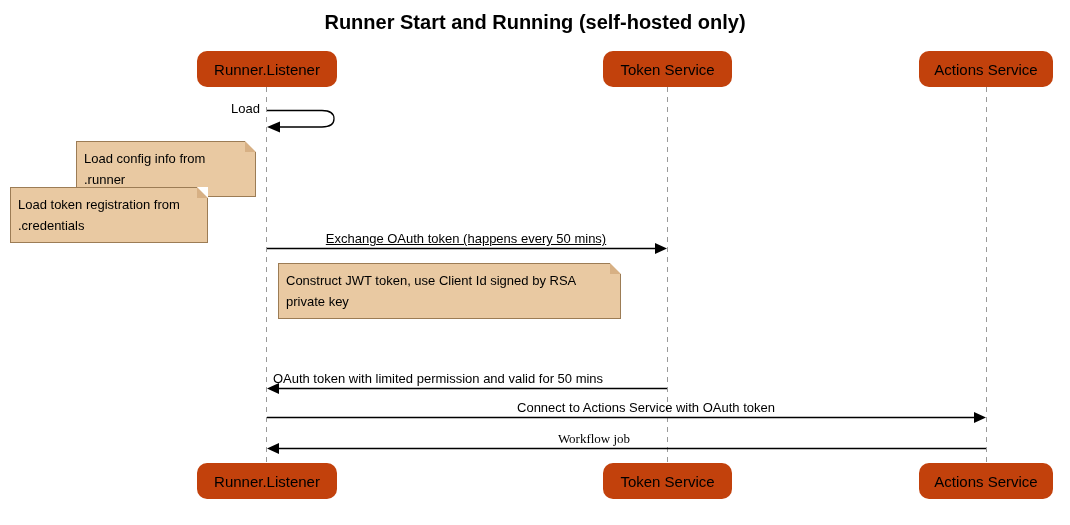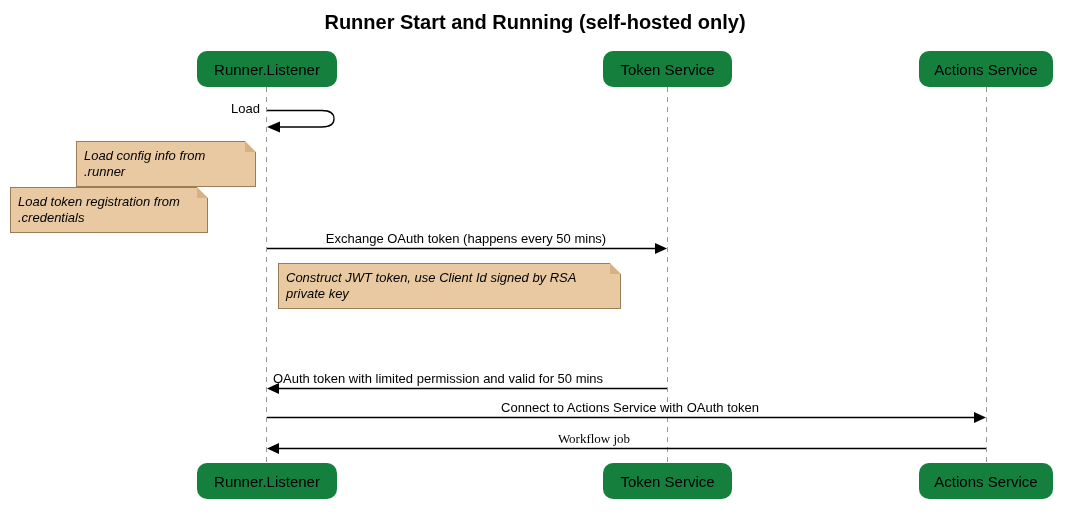--- a/index.html
+++ b/index.html
@@ -26,46 +26,45 @@
     top: 11px;
     left: 535px;
     transform: translateX(-50%);
     font-size: 20px;
     font-weight: bold;
     white-space: nowrap;
   }
   .participant {
     position: absolute;
     height: 36px;
-    background: #15803d;
+    background: #c2410c;
     border-radius: 10px;
     display: flex;
     align-items: center;
     justify-content: center;
     font-size: 15px;
     white-space: nowrap;
   }
   .p-runner-top   { left: 197px; top: 51px;  width: 140px; }
   .p-token-top    { left: 603px; top: 51px;  width: 129px; }
   .p-actions-top  { left: 919px; top: 51px;  width: 134px; }
   .p-runner-bot   { left: 197px; top: 463px; width: 140px; }
   .p-token-bot    { left: 603px; top: 463px; width: 129px; }
   .p-actions-bot  { left: 919px; top: 463px; width: 134px; }
 
   .note {
     position: absolute;
     background: #e9c9a2;
     border: 1px solid #9c7c55;
     font-size: 13px;
-    line-height: 16px;
+    line-height: 21px;
     padding: 6px 7px;
     box-sizing: border-box;
     white-space: pre-line;
     text-align: left;
-    font-style: italic;
   }
   .note::before {
     content: "";
     position: absolute;
     top: -1px; right: -1px;
     width: 0; height: 0;
     border-style: solid;
     border-width: 0 11px 11px 0;
     border-color: #ffffff #ffffff #d7b084 #d7b084;
   }
@@ -75,23 +74,23 @@
   .n-rsa         { left: 678px; top: 310px; width: 300px; }
 
   .msg-label {
     position: absolute;
     font-size: 13px;
     line-height: 14px;
     white-space: nowrap;
   }
   .centered { transform: translateX(-50%); }
   .m-start    { top: 102px; right: 810px; }
-  .m-exchange { top: 232px; left: 466px; }
+  .m-exchange { top: 232px; left: 466px; text-decoration: underline; }
   .m-oauth    { top: 372px; left: 438px; }
-  .m-connect  { top: 401px; left: 630px; }
+  .m-connect  { top: 401px; left: 646px; }
   .m-workflow { top: 432px; left: 594px; font-family: Liberation Serif, serif; }
 </style>
 </head>
 <body>
 
 <div class="canvas">
 
   <svg class="overlay" viewBox="0 0 1070 525">
 
     <line class="lifeline" x1="266.5" y1="87" x2="266.5" y2="463"></line>

